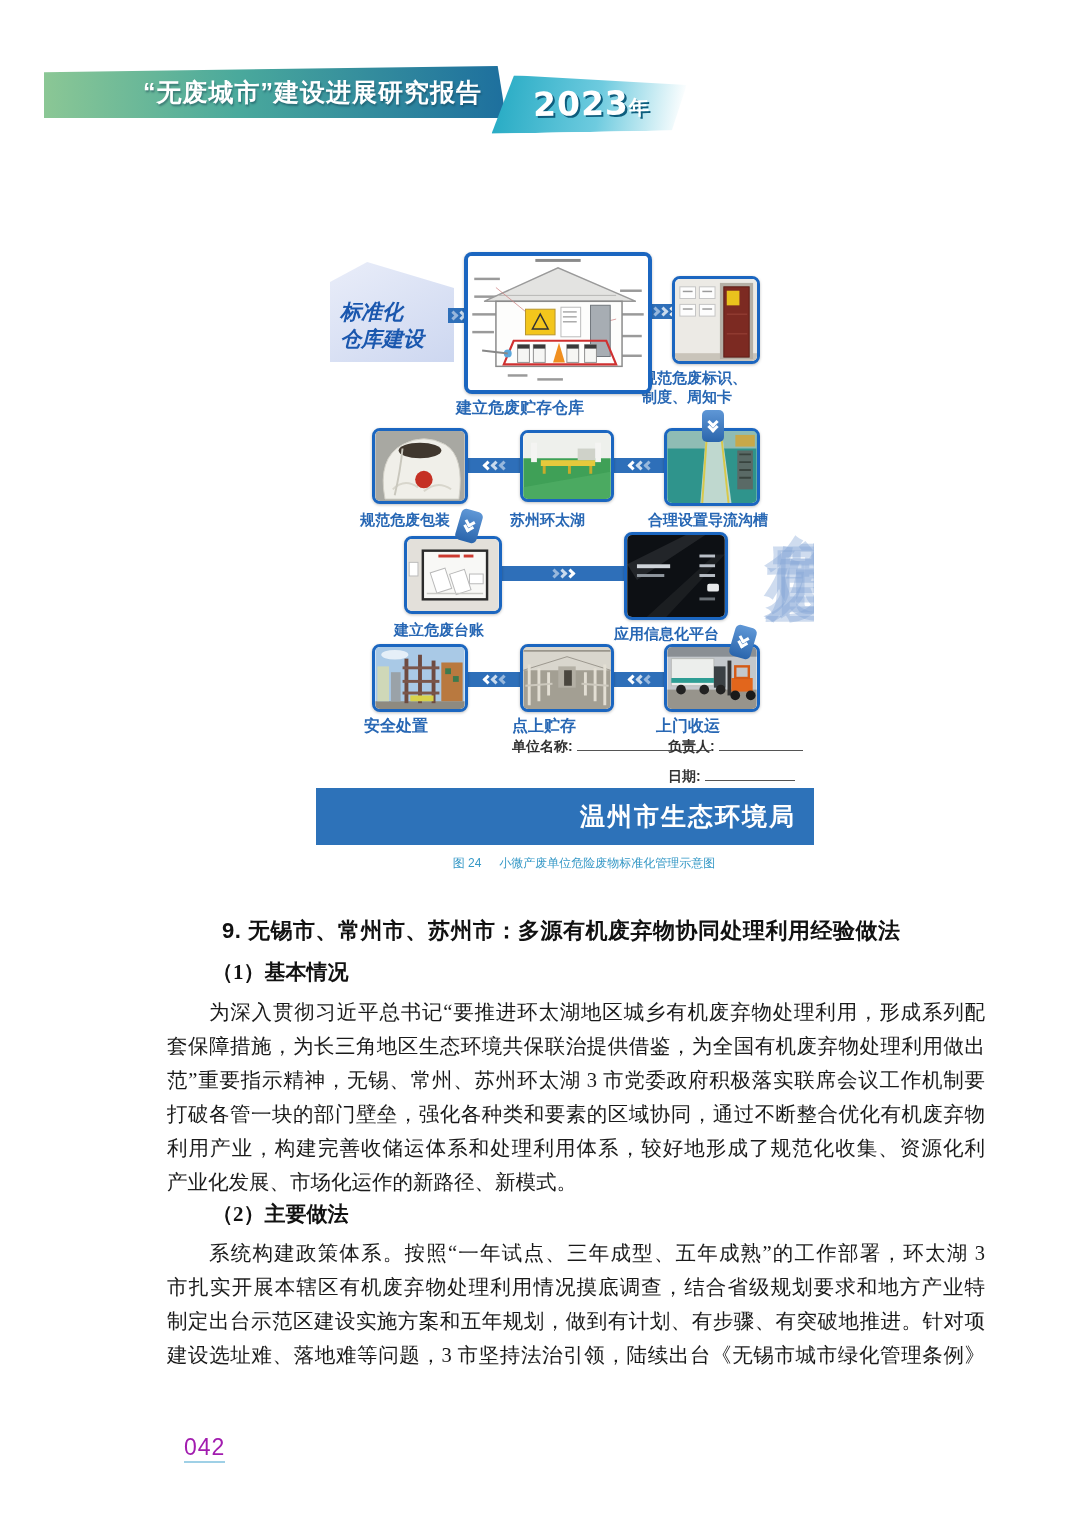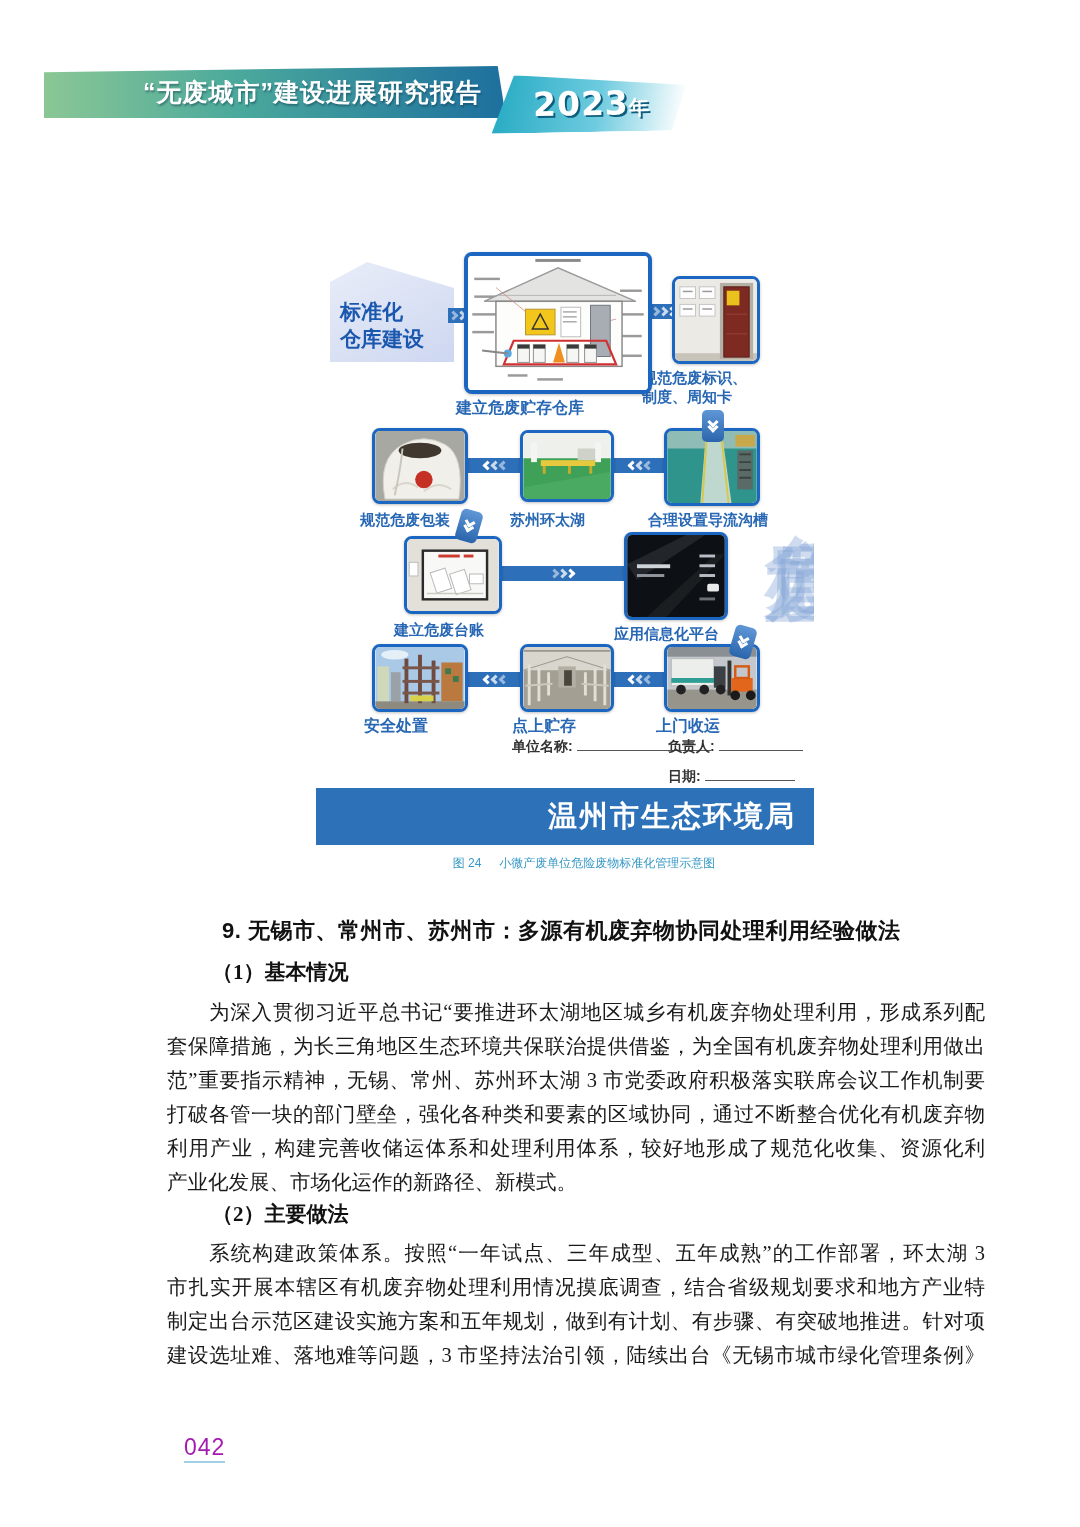--- a/index.html
+++ b/index.html
@@ -25,21 +25,21 @@
   
   .figure { position:absolute; left:272px; top:232px; width:498px; height:613px; background:#fff; overflow:hidden; }
   .wm { position:absolute; right:-34px; top:236px; writing-mode:vertical-rl;
     font-size:82px; font-weight:bold; color:rgba(128,163,214,.38);
     font-family:"DejaVu Sans", sans-serif; letter-spacing:4px; line-height:1; }
   .side-label { position:absolute; left:14px; top:30px; width:124px; height:100px;
     background:linear-gradient(150deg,#e9edf9 0%, #cdd7f0 100%);
     clip-path:polygon(30% 0, 100% 26%, 100% 100%, 0 100%, 0 20%);
     display:flex; flex-direction:column; justify-content:flex-end; padding:6px 4px 10px 10px; }
   .side-label .l { color:#1a57ae; font-weight:bold; font-size:21px; line-height:27px;
-    font-family:"Liberation Sans", sans-serif; }
+    font-family:"Liberation Sans", sans-serif;font-style:italic; }
   .pbox { position:absolute; border:3px solid #1b66c0; border-radius:8px; overflow:hidden;
     background:#fff; box-shadow:0 1px 3px rgba(0,0,0,.25); z-index:3; }
   .pbox svg { display:block; width:100%; height:100%; }
   .pcap { position:absolute; color:#2767b4; font-weight:bold; font-size:15px; text-align:left;
     line-height:19px; font-family:"Liberation Sans", sans-serif; z-index:2; }
   .hbar { position:absolute; height:15px; background:#2e6fb9; display:flex; align-items:center;
     justify-content:center; gap:3px; z-index:1; }
   .ch { width:7px; height:7px; border-top:3px solid #fff; border-right:3px solid #fff;
     transform:rotate(45deg); margin-left:-2px; }
   .chl { width:7px; height:7px; border-top:3px solid #fff; border-left:3px solid #fff;
@@ -48,21 +48,21 @@
   .vbar { position:absolute; width:22px; height:32px; border-radius:5px;
     background:linear-gradient(180deg,#5f97d6,#2a65ac); display:flex; flex-direction:column;
     align-items:center; justify-content:center; gap:0; z-index:4; }
   .chd { width:8px; height:8px; border-right:3px solid #fff; border-bottom:3px solid #fff;
     transform:rotate(45deg); margin-top:-3px; }
   .form-row { position:absolute; font-size:14px; font-weight:bold; color:#333;
     font-family:"Liberation Sans", sans-serif; z-index:2; white-space:nowrap; }
   .uline { display:inline-block; border-bottom:1.5px solid #555; height:12px; }
   .fig-footer { position:absolute; left:0; top:556px; width:498px; height:57px; background:#2d72b9;
     display:flex; align-items:center; justify-content:flex-end; padding-right:18px; z-index:5; }
-  .fig-footer span { color:#fff; font-weight:bold; font-size:29px; letter-spacing:2px;
+  .fig-footer span { color:#fff; font-weight:bold; font-size:25px; letter-spacing:2px;
     font-family:Liberation Serif, serif; }
   .fig-caption { position:absolute; left:240px; top:855px; width:600px; text-align:center;
     color:#3598c6; font-weight:normal; font-size:12px; font-family:"Liberation Sans", sans-serif; }
   .fig-caption .sp { display:inline-block; width:18px; }
 
   
   .h9 { position:absolute; left:178px; top:916px; font-size:22px; font-weight:bold; color:#111;
     font-family:"Liberation Sans", sans-serif; letter-spacing:.5px; }
   .sub { position:absolute; left:168px; font-size:21px; font-weight:bold; color:#111; }
   .para { position:absolute; left:123px; width:818px; }

